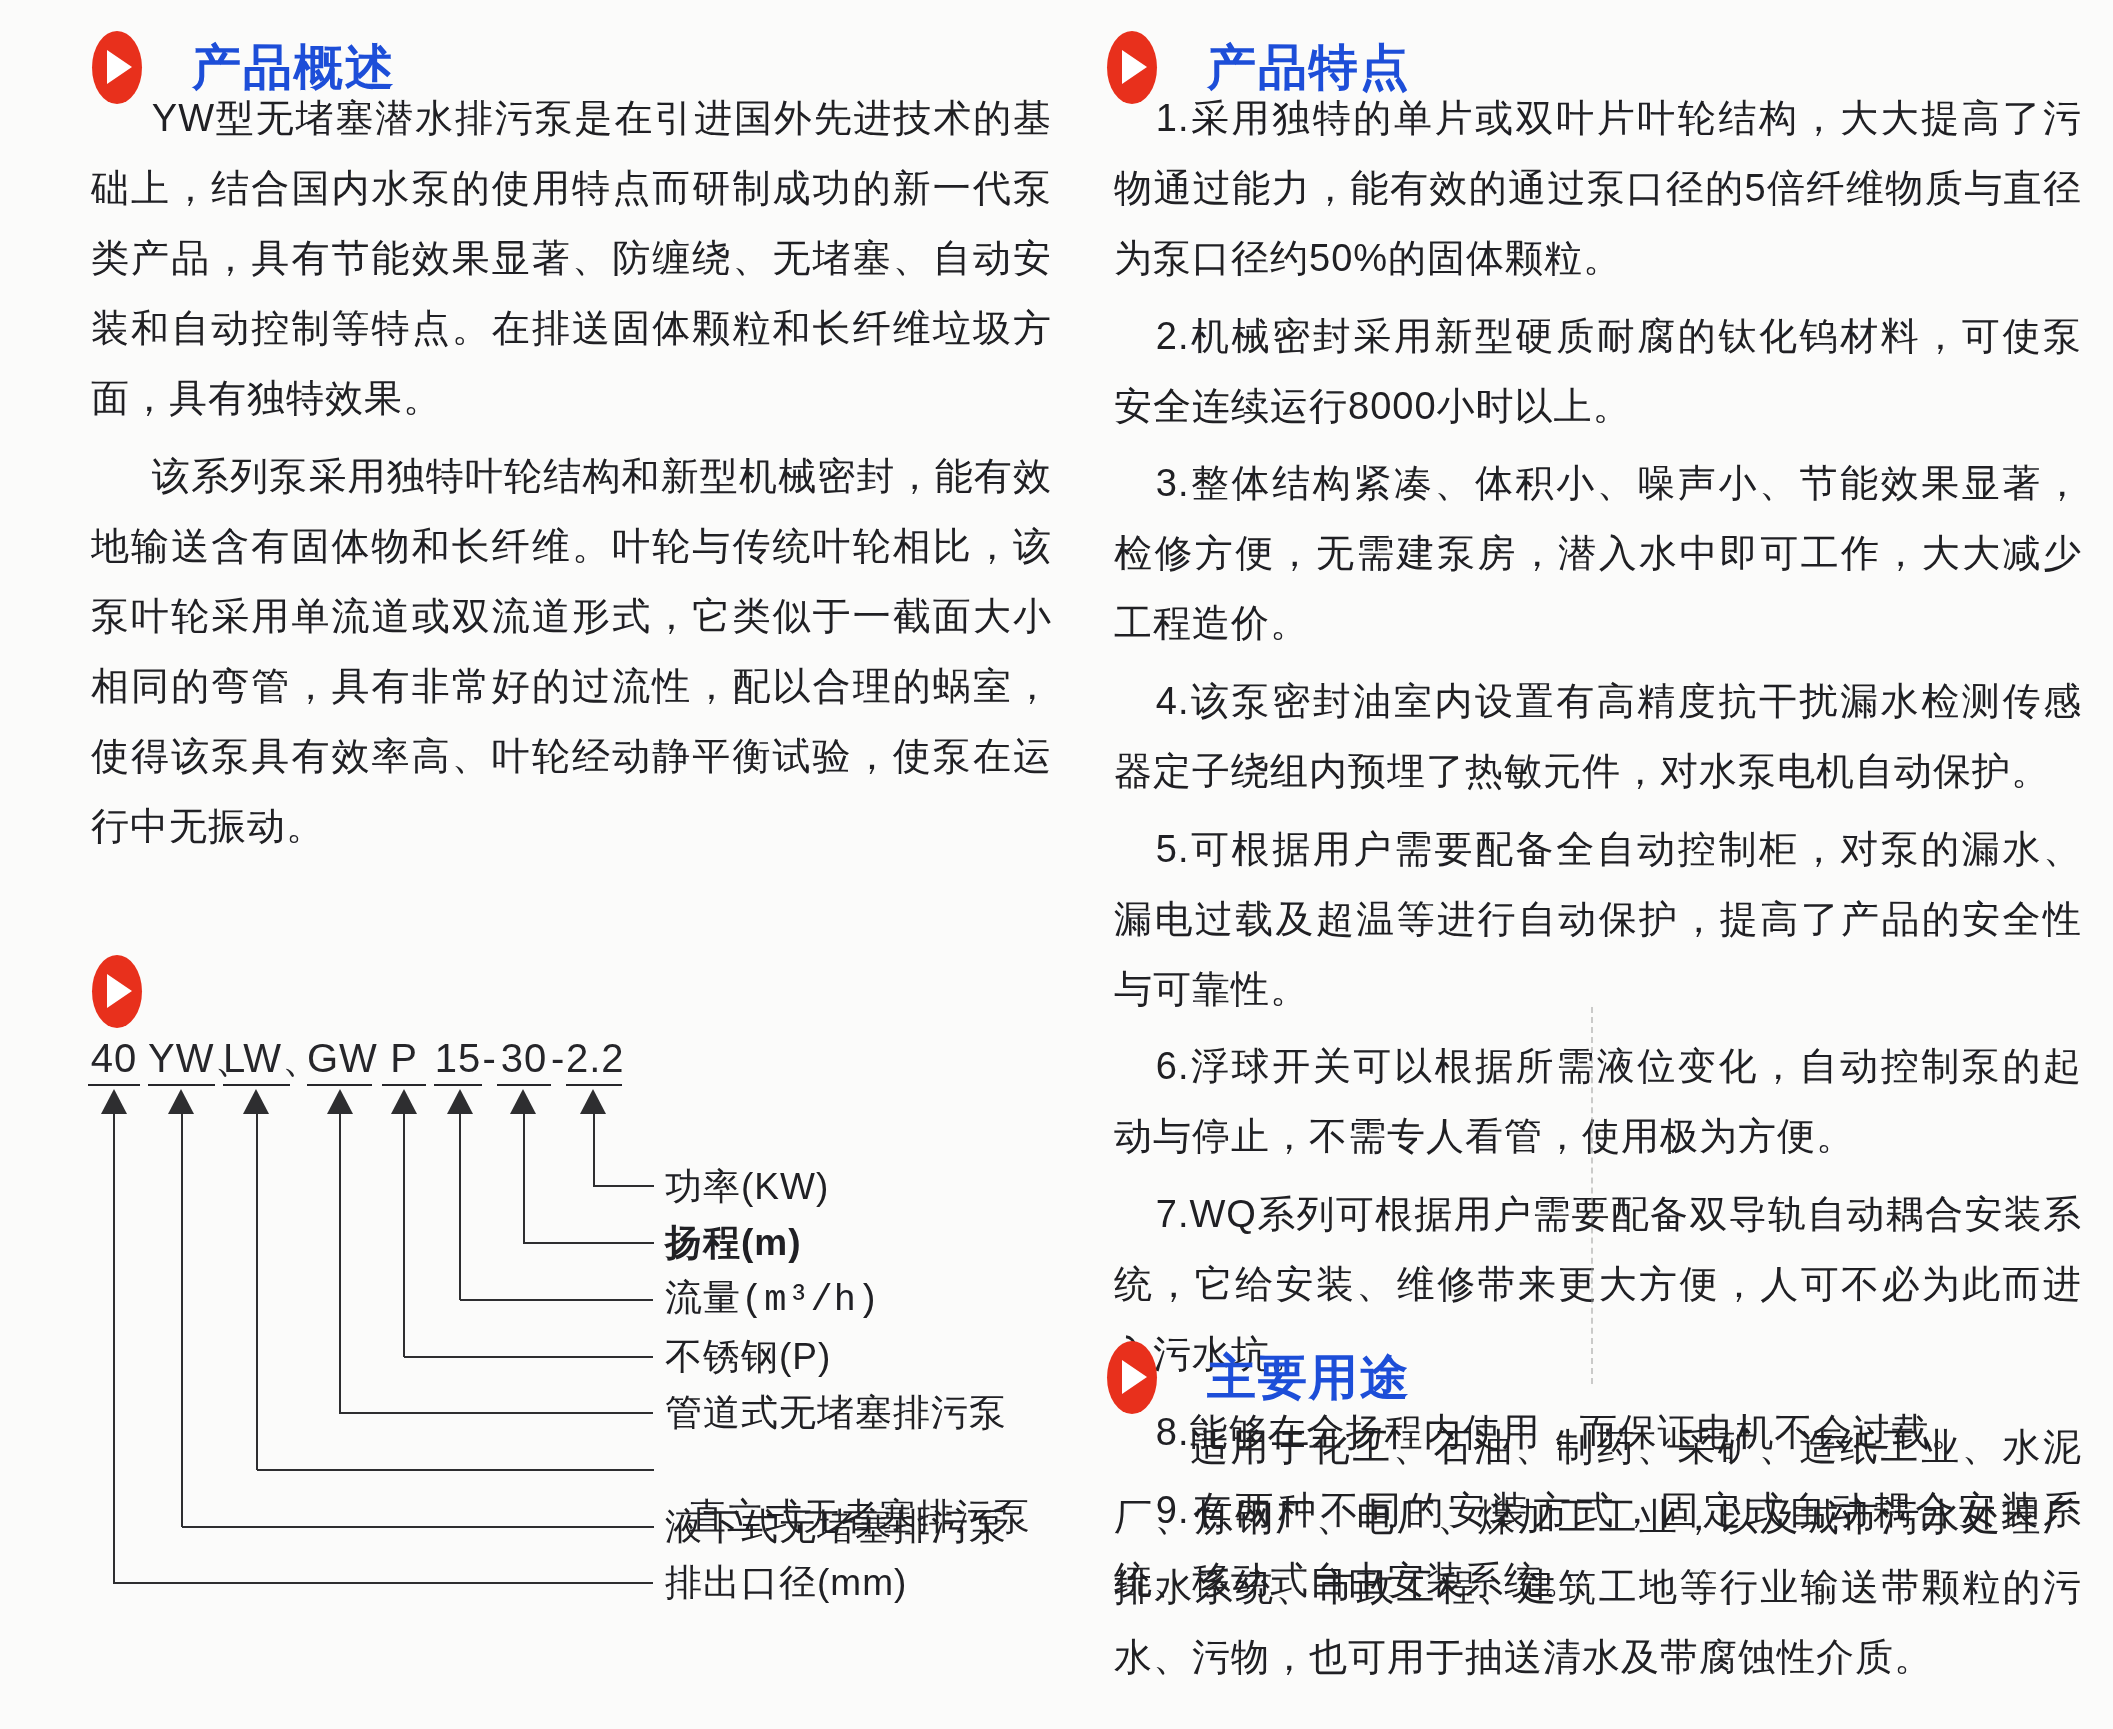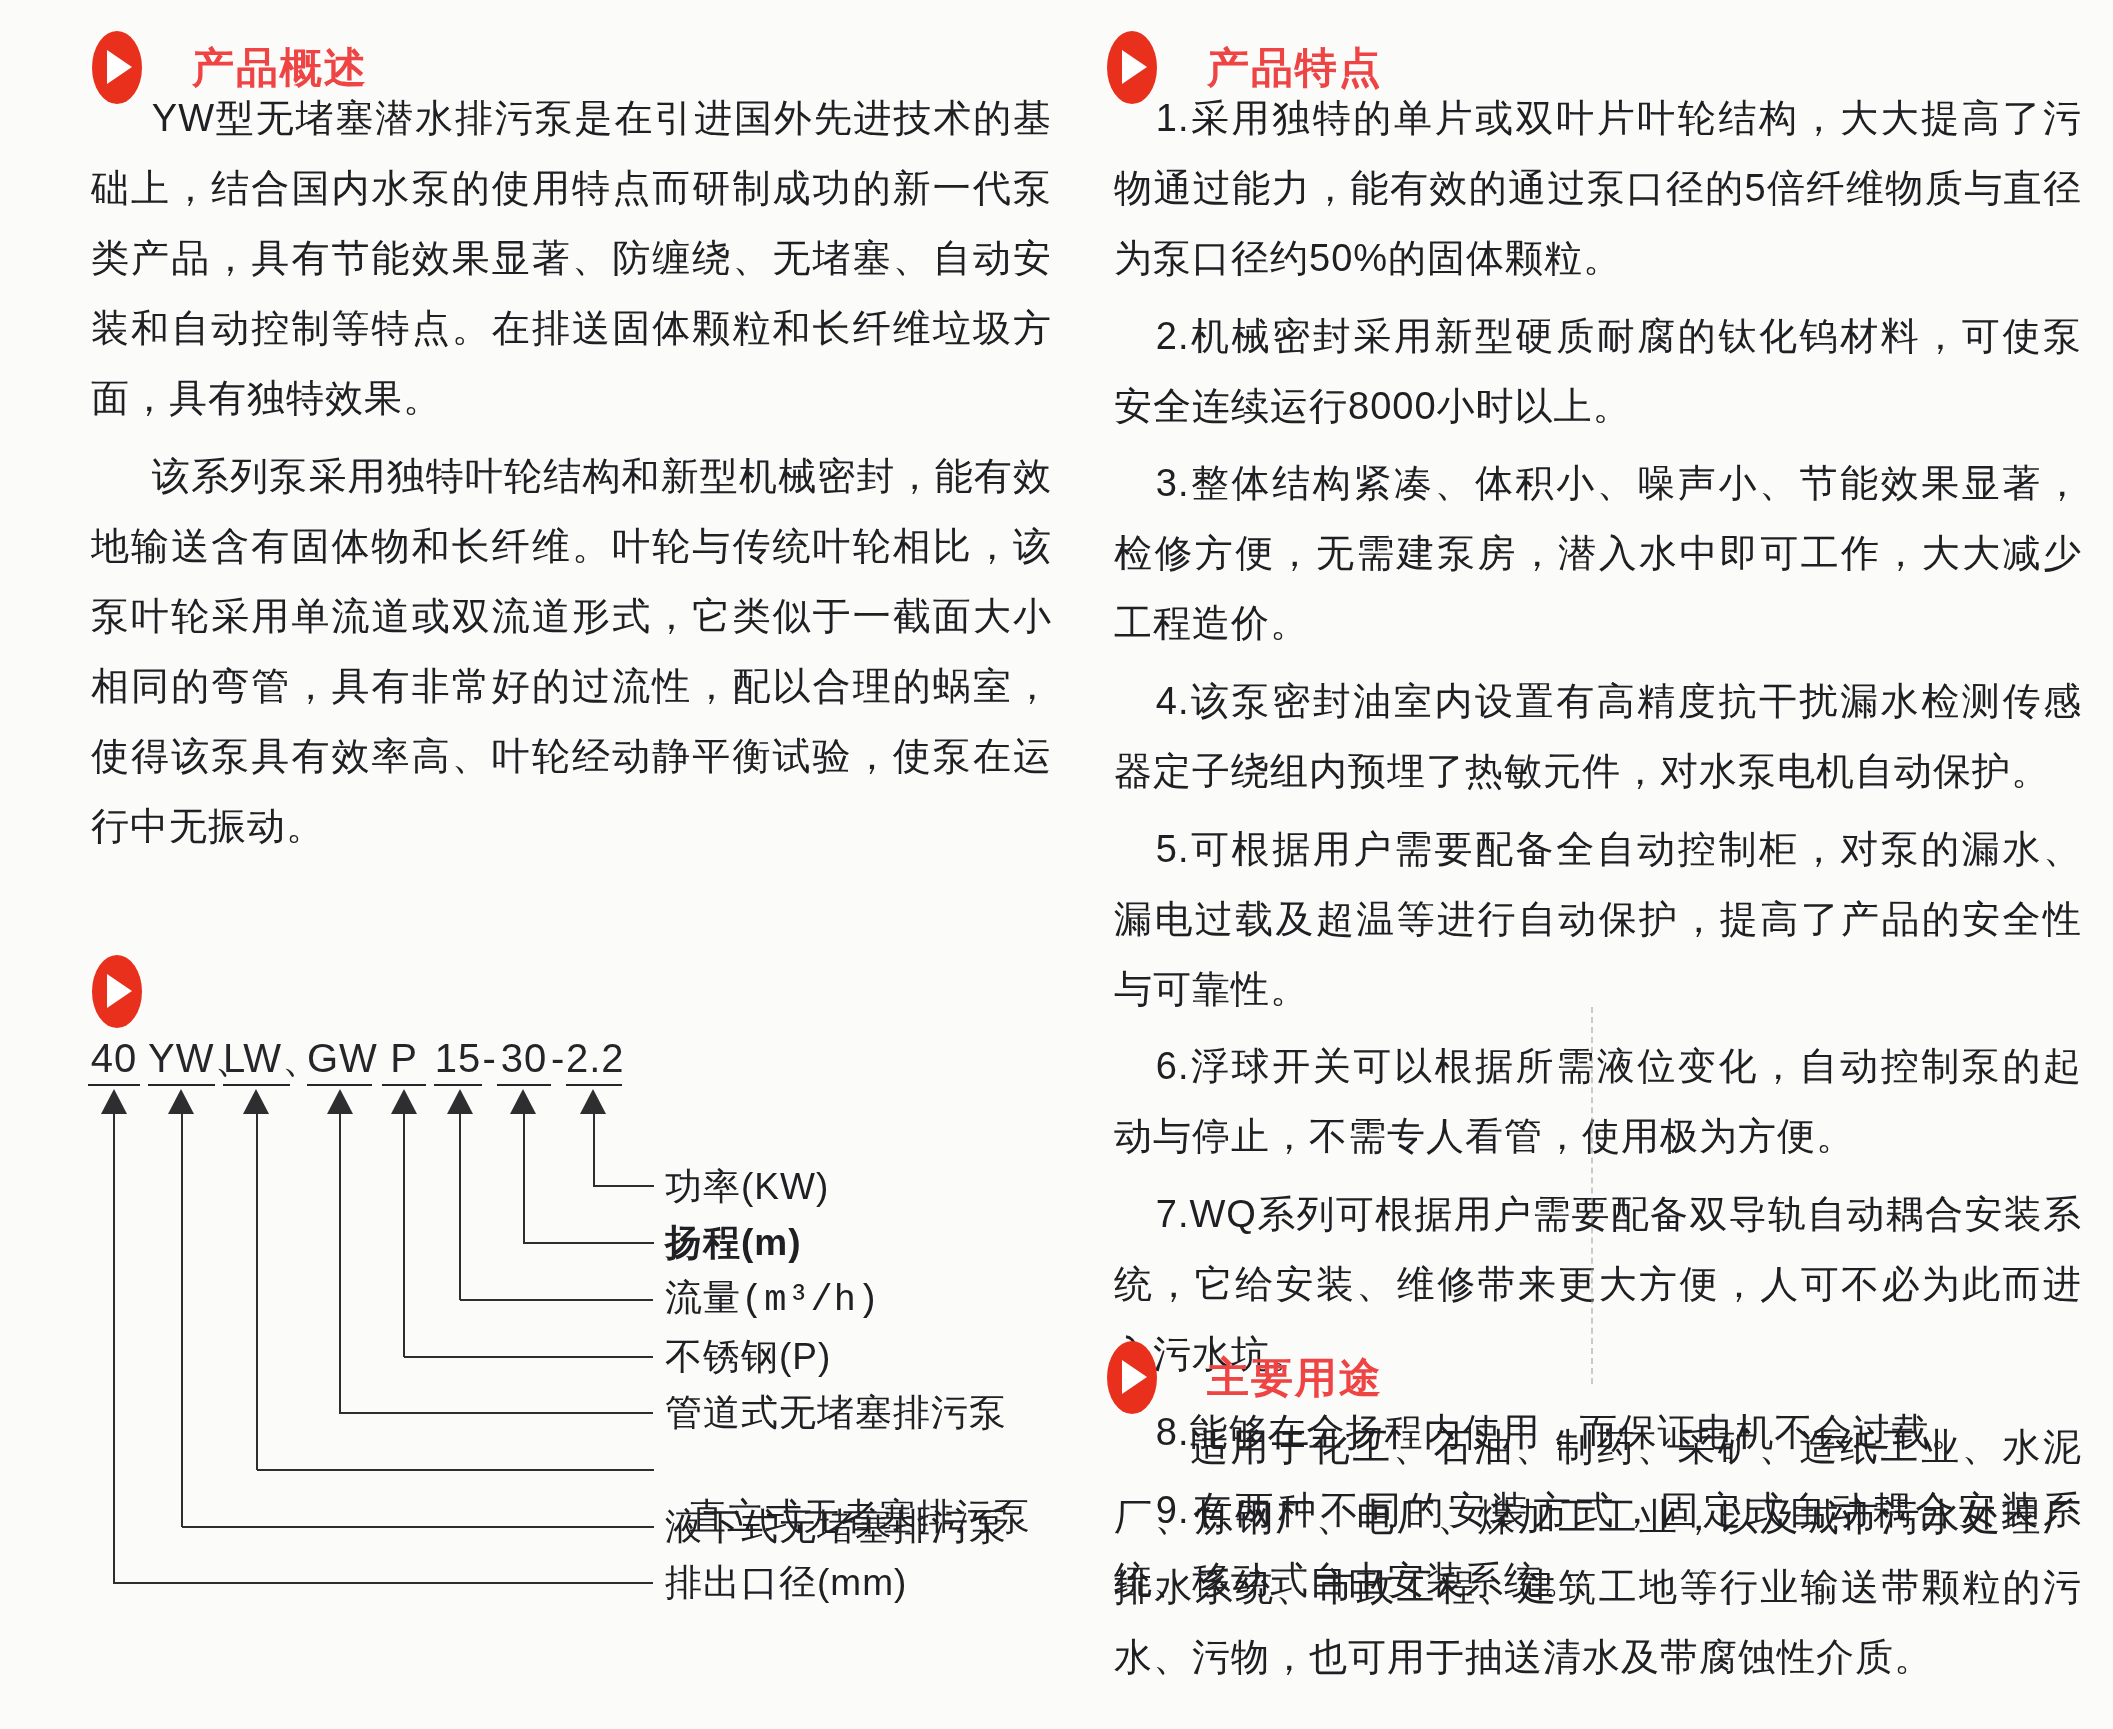--- a/index.html
+++ b/index.html
@@ -15,21 +15,21 @@
     background:#e8301c;border-radius:50%;
   }
   .bullet .tri{
     position:absolute;left:15.4px;top:19px;width:0;height:0;
     border-left:25px solid #ffffff;
     border-top:17.3px solid transparent;
     border-bottom:17.3px solid transparent;
   }
   .title-text{
     position:absolute;left:100px;top:0;line-height:81px;
-    font-size:42px;font-weight:bold;color:#ef4444;letter-spacing:1.9px;
+    font-size:49px;font-weight:bold;color:#1d4ed8;letter-spacing:1.9px;
     white-space:nowrap;
   }
   
   .textblock{position:absolute;font-size:38px;line-height:70px;
     text-align:justify;letter-spacing:1px;}
   .textblock p{margin:0 0 7.7px 0;padding:0;}
   .indent16{text-indent:1.6em;}
   .indent11{text-indent:1.1em;}
   .indent20{text-indent:2.0em;}
   

